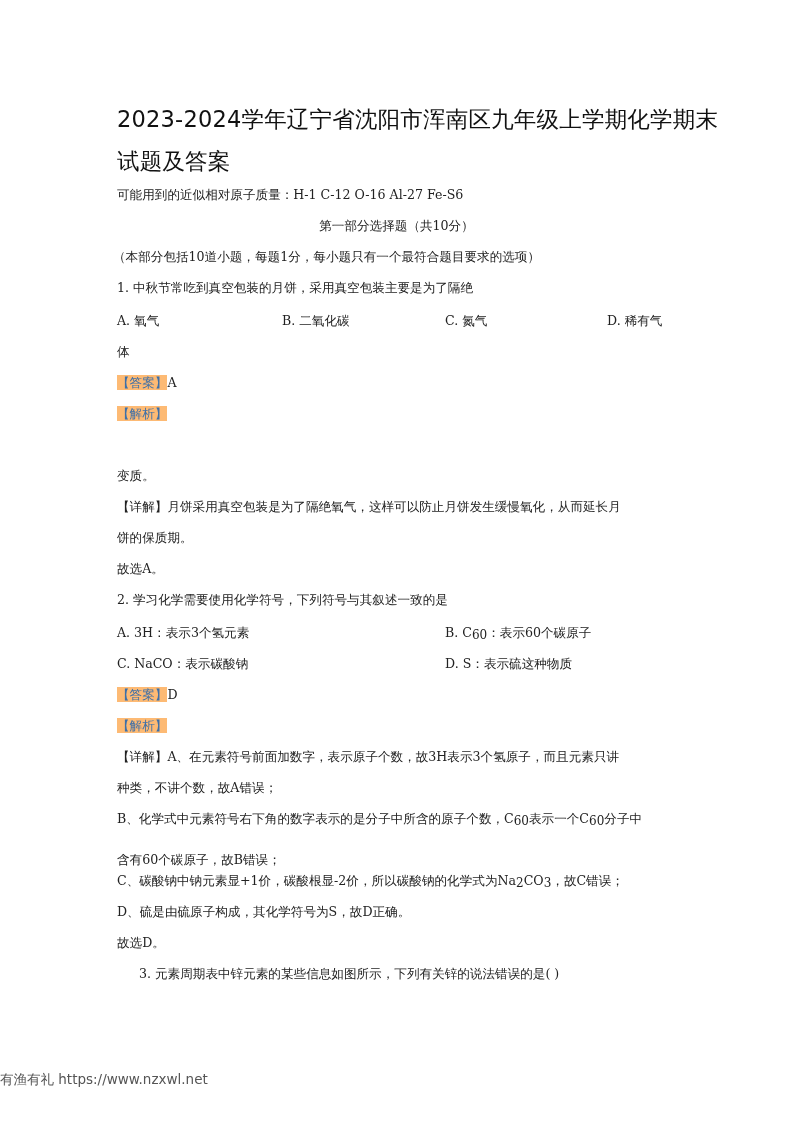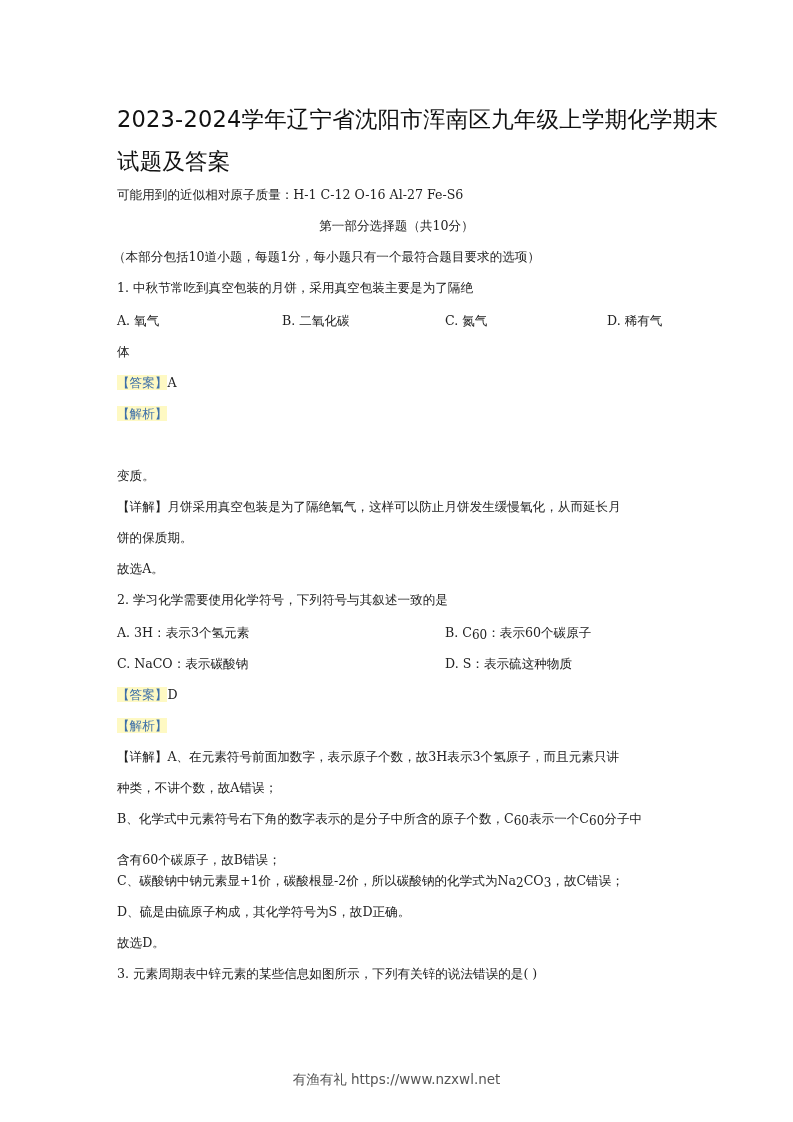--- a/index.html
+++ b/index.html
@@ -3,24 +3,24 @@
 <meta charset="utf-8">
 <style>
   html, body { margin:0; padding:0; background:#ffffff; }
   body { width:793px; height:1122px; position:relative; overflow:hidden;
          font-family:"DejaVu Serif","Liberation Serif",serif; color:#222; }
   .page { position:absolute; left:0; top:0; width:793px; height:1122px; }
   .title { position:absolute; left:117px; width:570px; font-family:"DejaVu Sans","Liberation Sans",sans-serif;
            font-weight:normal; font-size:22.5px; color:#111; letter-spacing:0.2px; white-space:nowrap; }
   .line { position:absolute; left:117px; font-size:12.6px; line-height:16px; white-space:nowrap; color:#222; }
   .center { left:0; width:793px; text-align:center; }
-  .label { color:#3d6fa8; background:#fef9c3; }
+  .label { color:#3d6fa8; background:#fdba74; }
   .opt { position:absolute; font-size:12.6px; line-height:16px; white-space:nowrap; color:#222; }
   sub { font-size:12px; vertical-align:-2px; }
-  .footer { position:absolute; left:0; width:793px; text-align:center; top:1071px;
+  .footer { position:absolute; left:0; width:793px; top:1071px;
             font-family:"DejaVu Sans","Liberation Sans",sans-serif; font-size:13.5px; color:#555; }
 </style>
 </head>
 <body>
 
 <div class="page">
 
   <div class="title" style="top:104px;">2023-2024学年辽宁省沈阳市浑南区九年级上学期化学期末</div>
   <div class="title" style="top:146px;">试题及答案</div>
 
@@ -53,16 +53,16 @@
   <div class="line" style="top:718px;"><span class="label">【解析】</span></div>
 
   <div class="line" style="top:749px;text-align:right;"><span>【详解】</span><span>A、在元素符号前面加数字，表示原子个数，故3H表示3个氢原子，而且元素只讲</span></div>
   <div class="line" style="top:780px;">种类，不讲个数，故A错误；</div>
   <div class="line" style="top:811px;"><span>B、化学式中元素符号右下角的数字表示的是分子中所含的原子个数，C</span><sub>60</sub><span>表示一个C</span><sub>60</sub><span>分子中</span></div>
   <div class="line" style="top:842px;margin-top:10px;">含有60个碳原子，故B错误；</div>
   <div class="line" style="top:873px;"><span>C、碳酸钠中钠元素显+1价，碳酸根显-2价，所以碳酸钠的化学式为Na</span><sub>2</sub><span>CO</span><sub>3</sub><span>，故C错误；</span></div>
   <div class="line" style="top:904px;">D、硫是由硫原子构成，其化学符号为S，故D正确。</div>
   <div class="line" style="top:935px;">故选D。</div>
 
-  <div class="line" style="top:966px;">3. 元素周期表中锌元素的某些信息如图所示，下列有关锌的说法错误的是(      )</div>
+  <div class="line" style="top:966px;margin-left:22px;">3. 元素周期表中锌元素的某些信息如图所示，下列有关锌的说法错误的是(      )</div>
 
   <div class="footer">有渔有礼 https://www.nzxwl.net</div>
 </div>
 
 </body></html>

